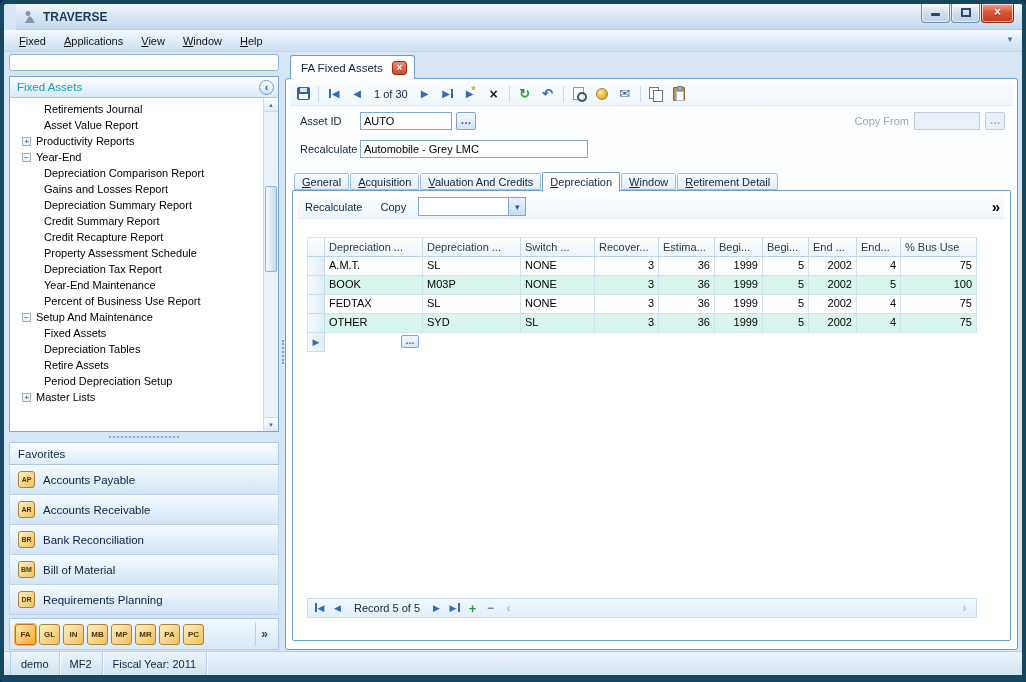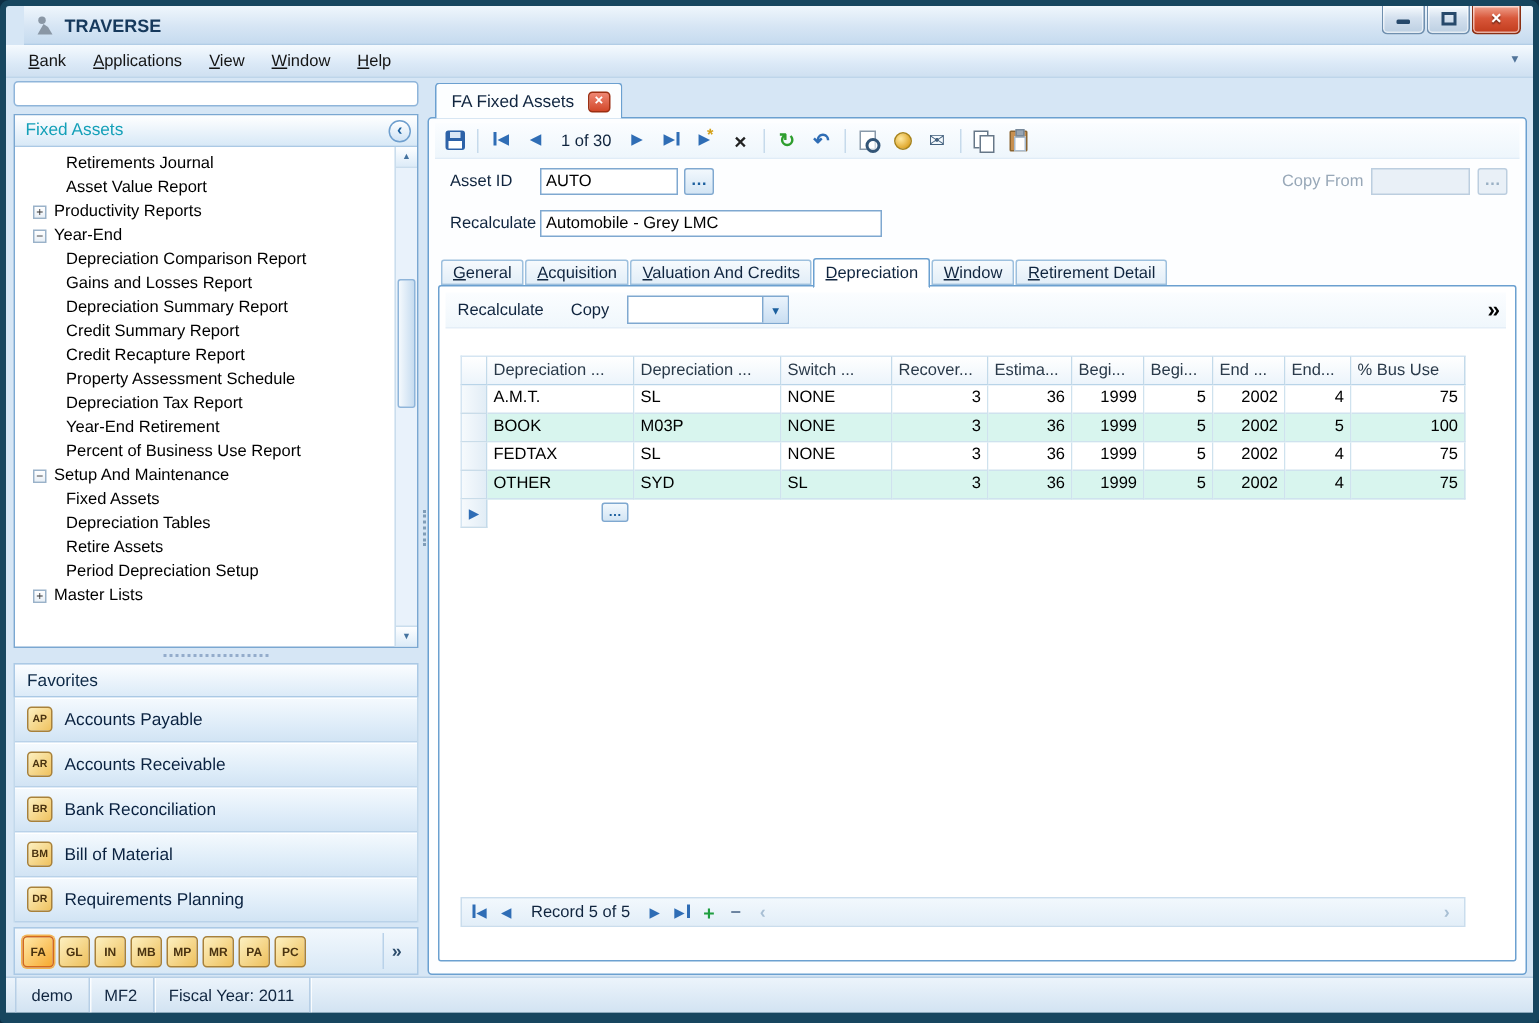--- a/index.html
+++ b/index.html
@@ -214,21 +214,21 @@
         </div>
       <div class="wbtn close">
           <span class="glyph-x">×</span>
         </div>
     </div>
   </div>
 
   <div class="menubar">
     <div class="menu-items">
 
-    <span class="menu-item accel">Bank</span>
+    <span class="menu-item accel">Fixed</span>
         <span class="menu-item accel">Applications</span>
         <span class="menu-item accel">View</span>
         <span class="menu-item accel">Window</span>
         <span class="menu-item accel">Help</span>
       </div>
     <span class="menu-overflow">▾</span>
   </div>
 
   <div class="sidebar">
     <div class="side-topbox"></div>
@@ -280,21 +280,21 @@
             <div class="tree-item" data-level="1">
             <span class="expander"></span>
             <span class="tree-label">Property Assessment Schedule</span>
           </div>
             <div class="tree-item" data-level="1">
             <span class="expander"></span>
             <span class="tree-label">Depreciation Tax Report</span>
           </div>
             <div class="tree-item" data-level="1">
             <span class="expander"></span>
-            <span class="tree-label">Year-End Retirement</span>
+            <span class="tree-label">Year-End Maintenance</span>
           </div>
             <div class="tree-item" data-level="1">
             <span class="expander"></span>
             <span class="tree-label">Percent of Business Use Report</span>
           </div>
             <div class="tree-item" data-level="0">
             <span class="expander">−</span>
             <span class="tree-label">Setup And Maintenance</span>
           </div>
             <div class="tree-item" data-level="1">

